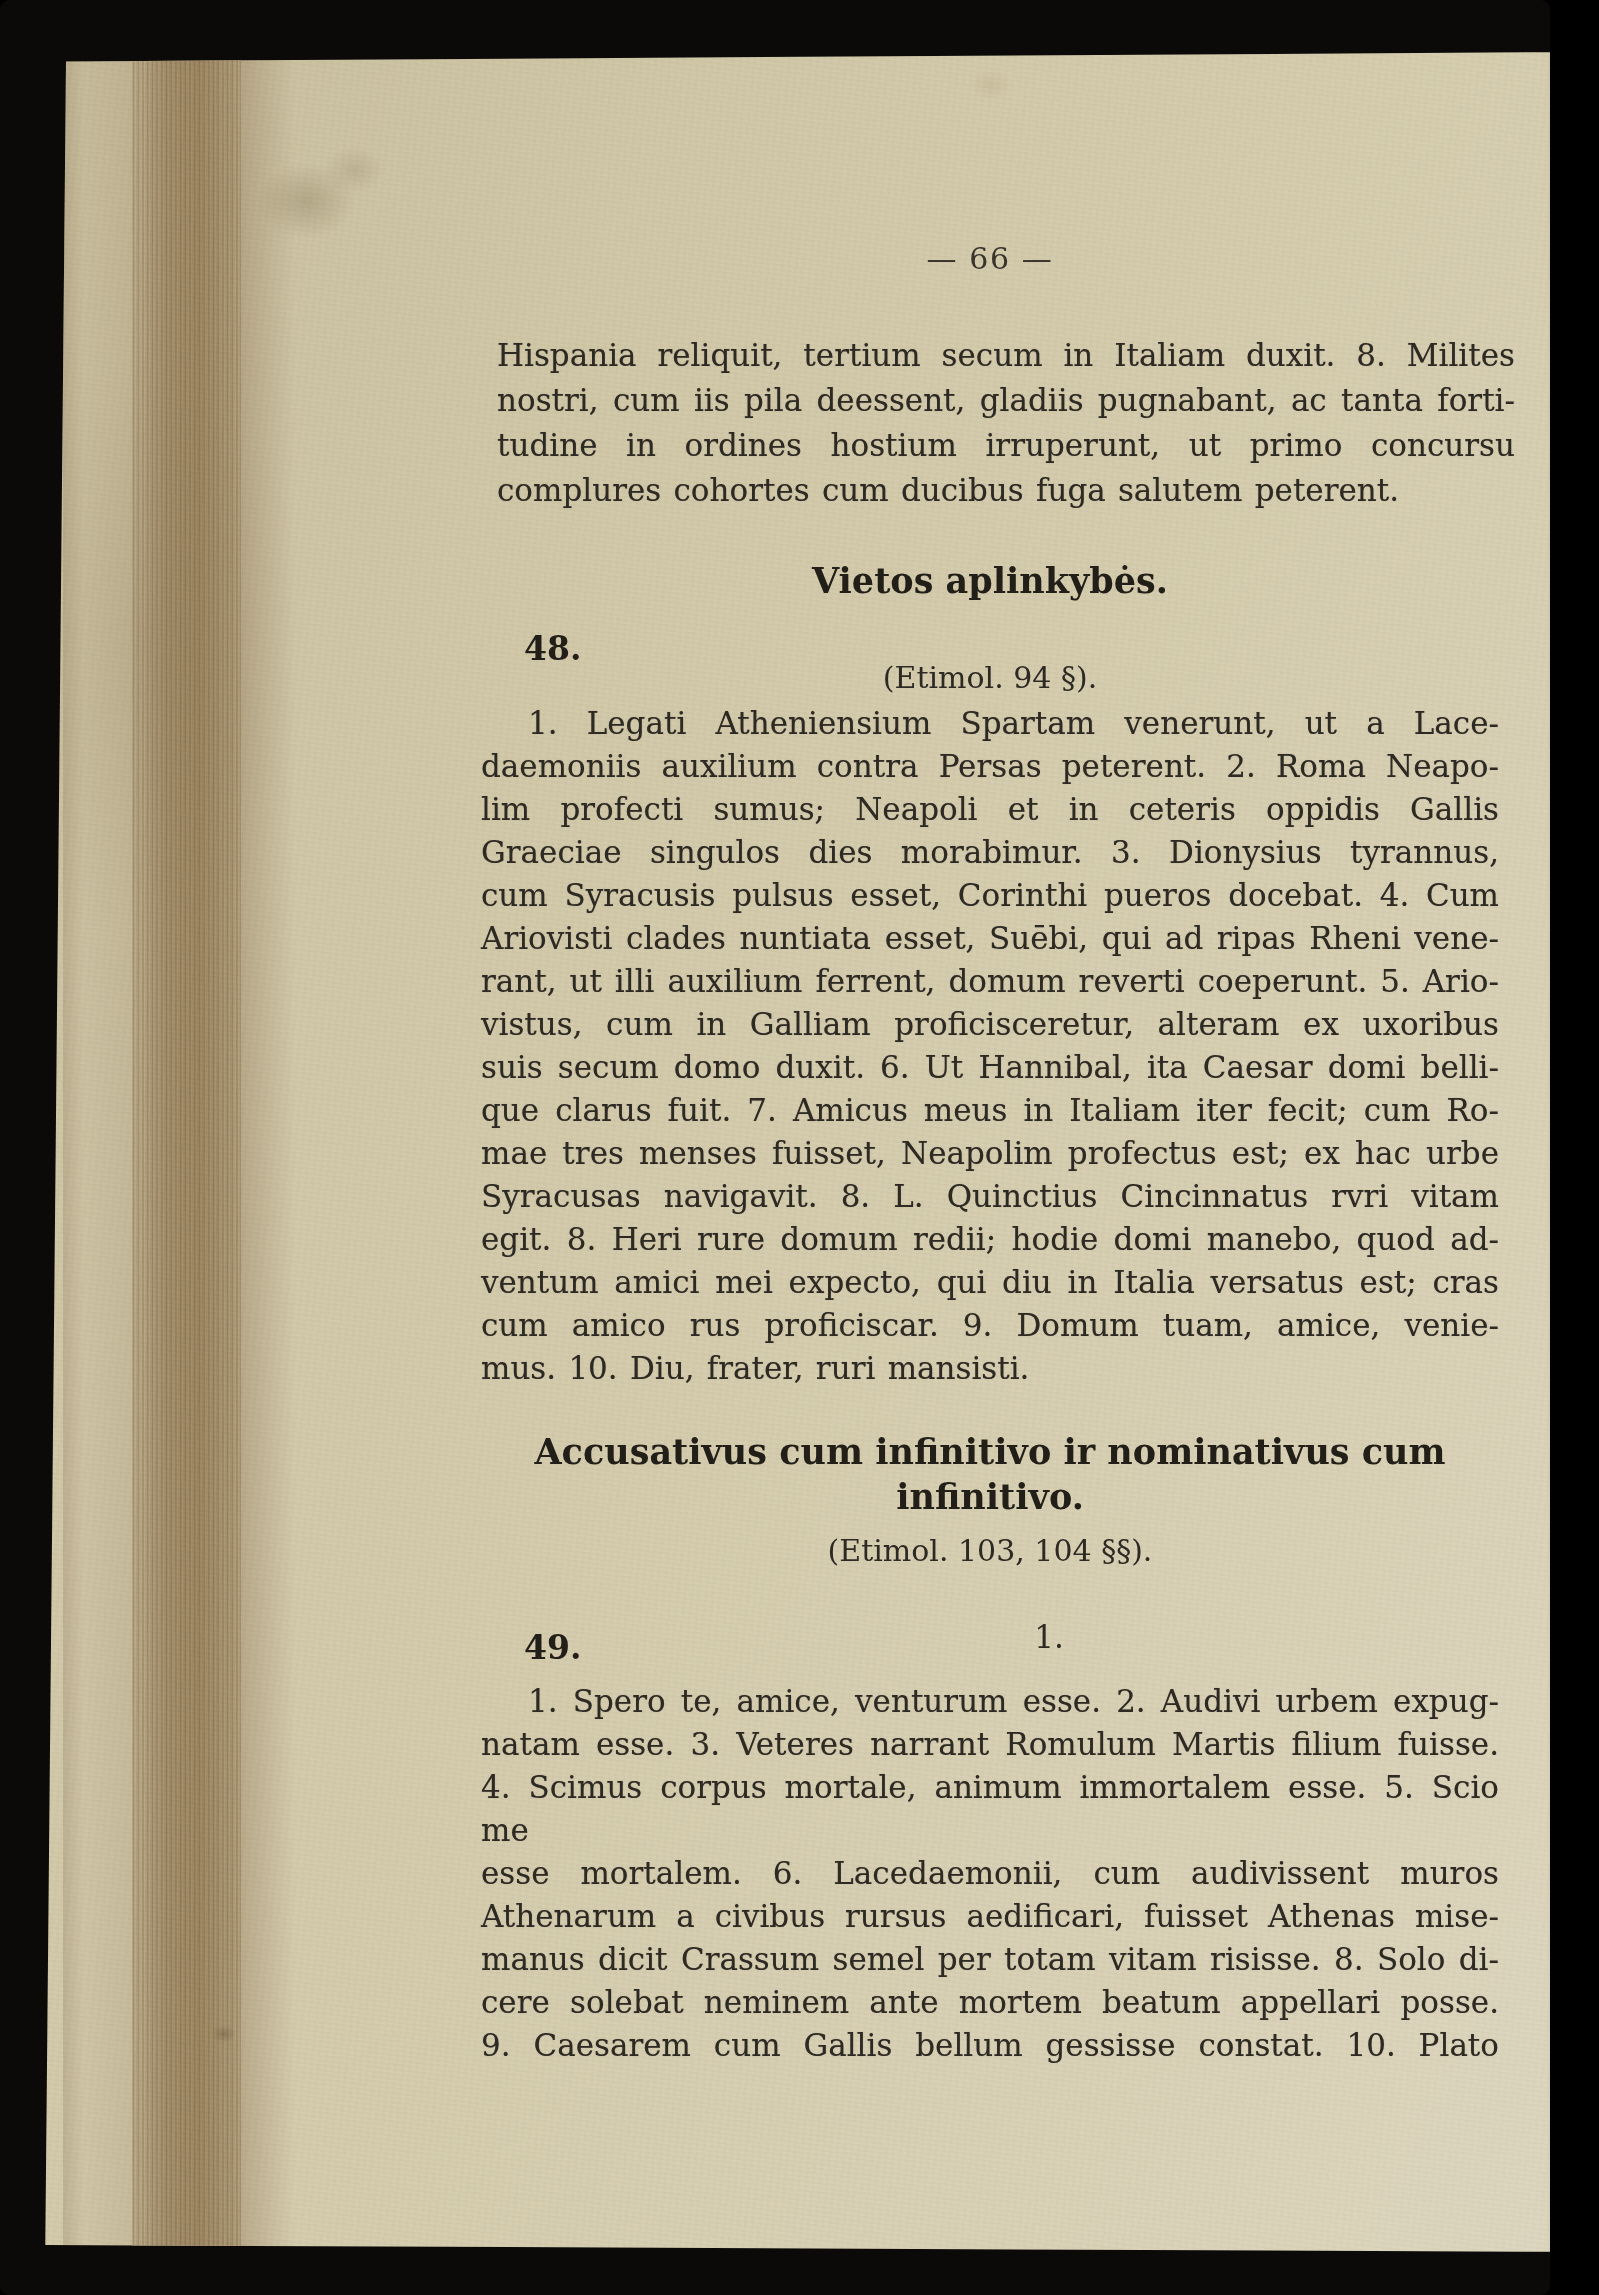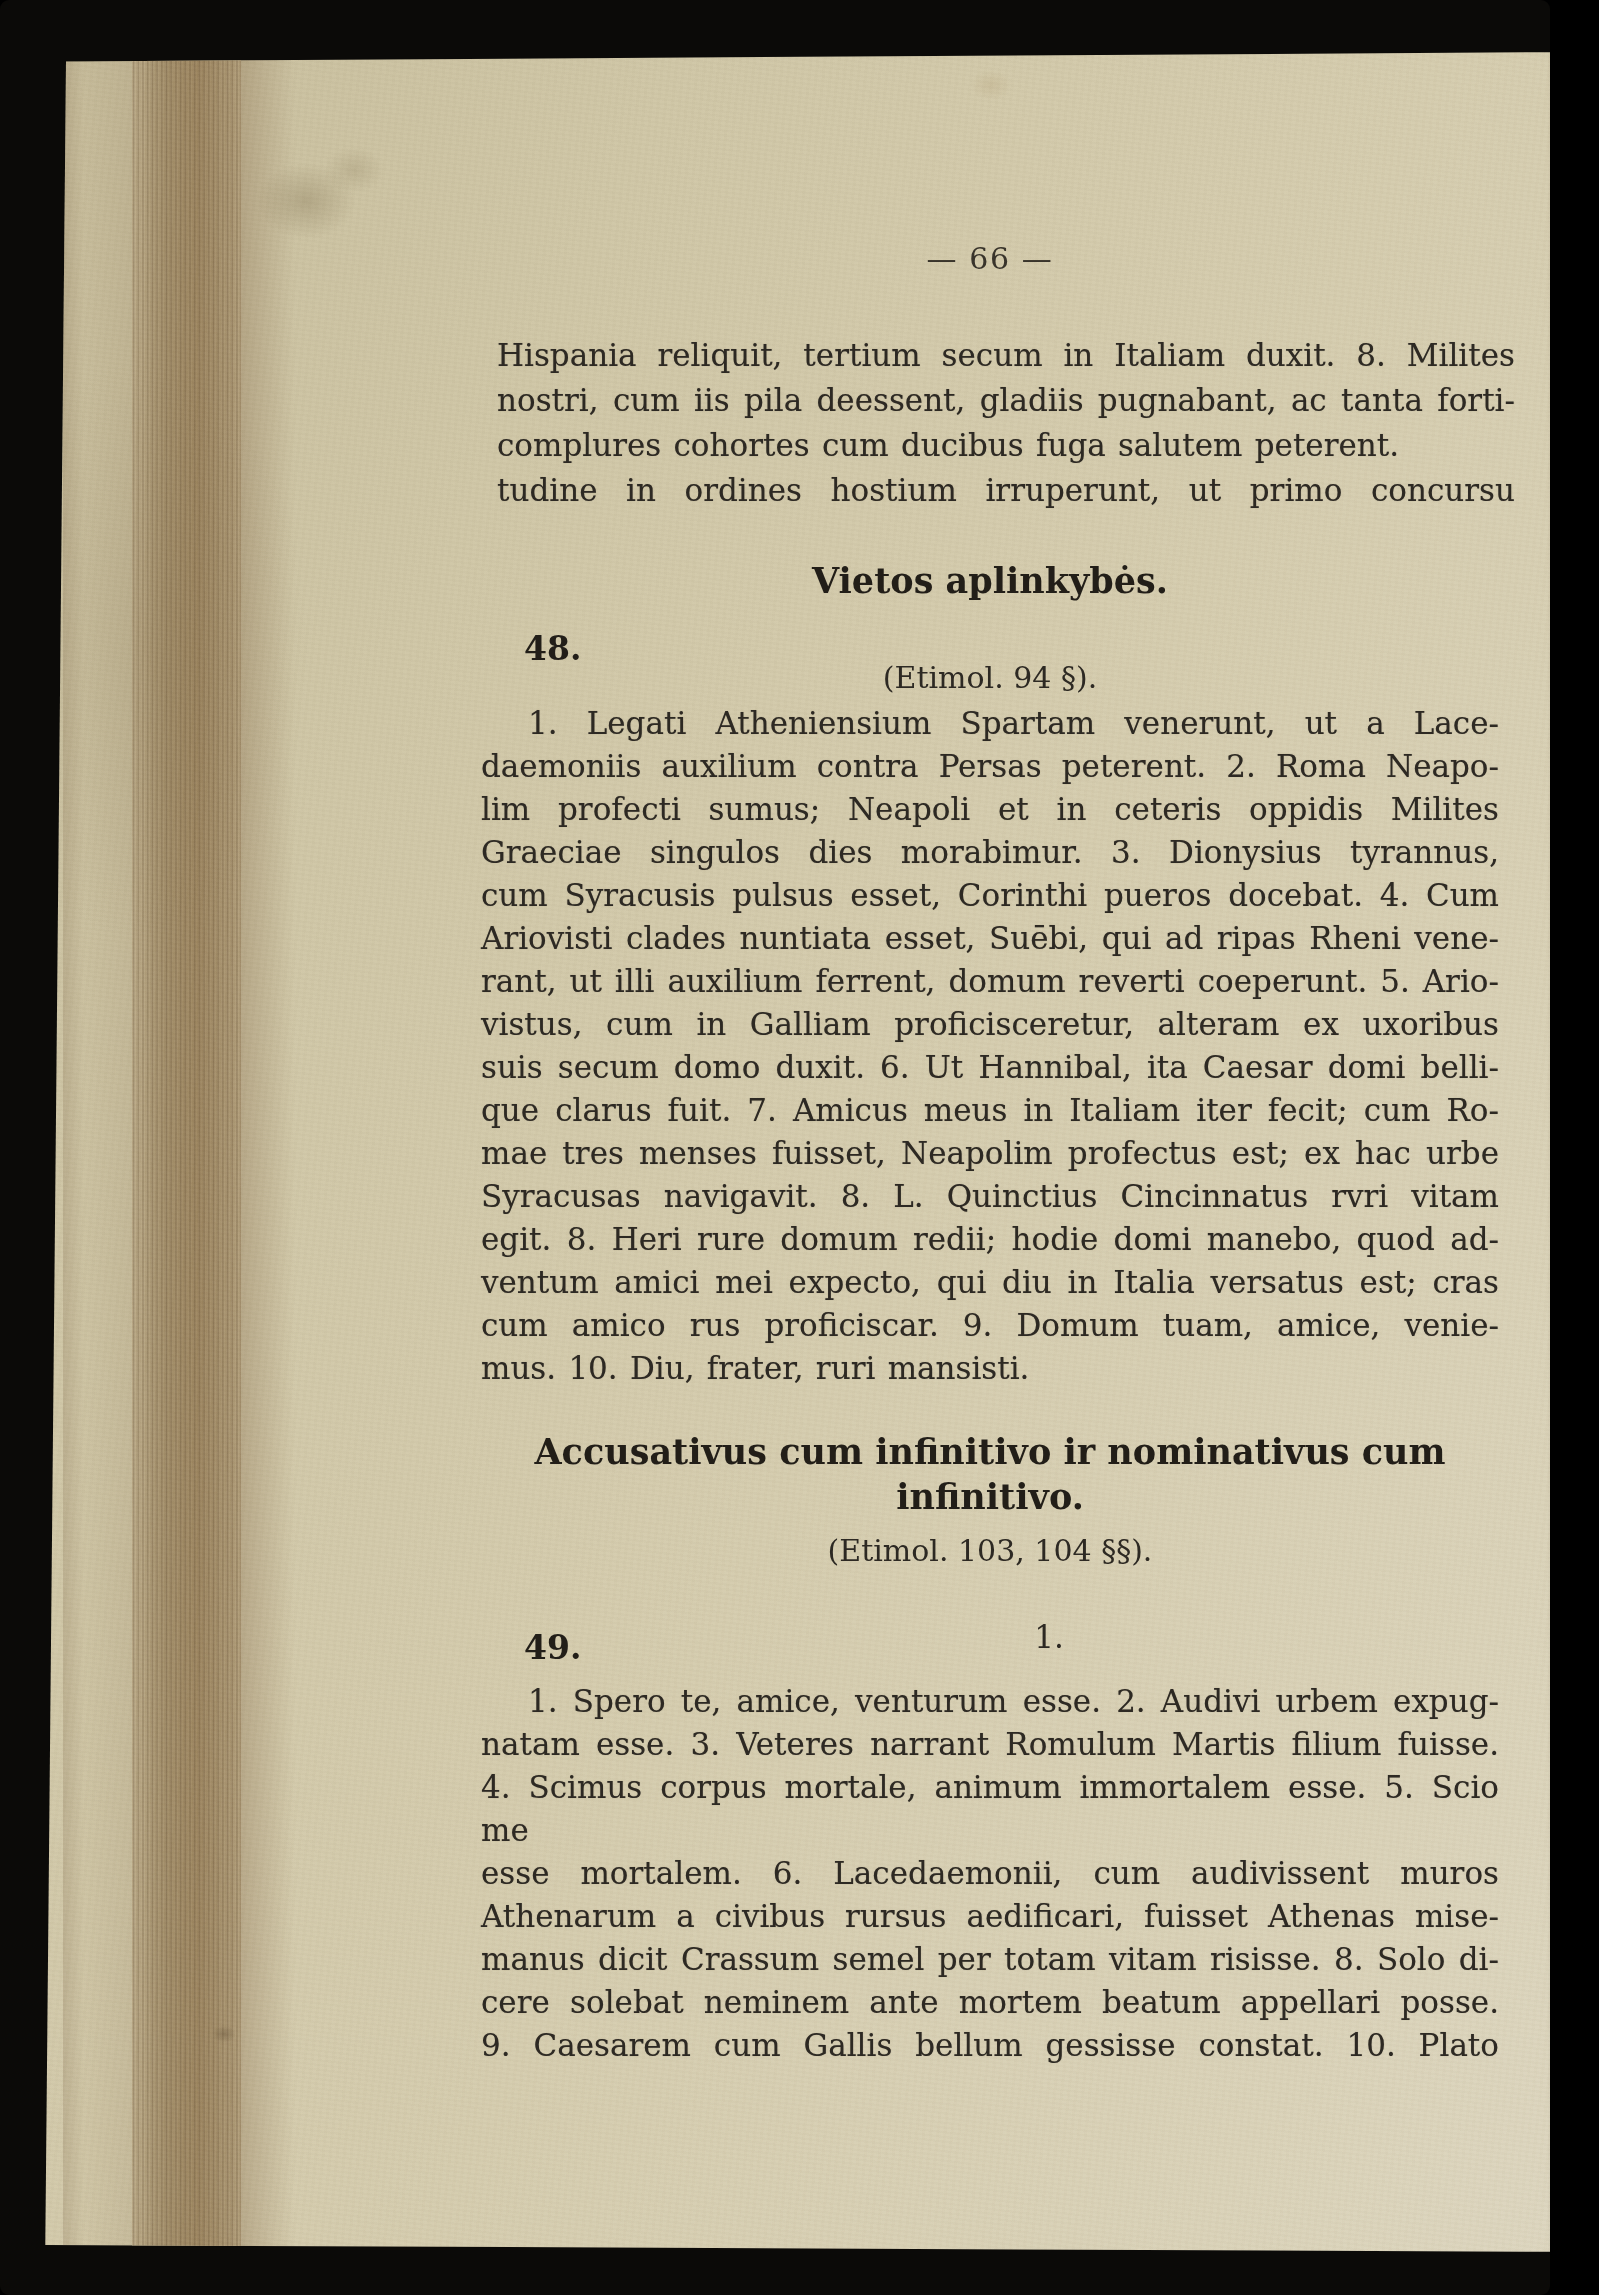--- a/index.html
+++ b/index.html
@@ -80,35 +80,35 @@
     <div class="fore-edge-fade"></div>
     <div class="right-edge"></div>
     <div class="grain"></div>
     <div class="stains"></div>
 
     <div class="txt pagenum">— 66 —</div>
 
     <div class="txt bodytext para1">
         <div class="tline">Hispania reliquit, tertium secum in Italiam duxit. 8. Milites</div>
         <div class="tline">nostri, cum iis pila deessent, gladiis pugnabant, ac tanta forti-</div>
+        <div class="tline">tudine in ordines hostium irruperunt, ut primo concursu</div>
         <div class="tline tline-last">complures cohortes cum ducibus fuga salutem peterent.</div>
-        <div class="tline">tudine in ordines hostium irruperunt, ut primo concursu</div>
       </div>
 
     <div class="txt h48">Vietos aplinkybės.</div>
 
     <div class="txt secrow row48">
       <div class="sec-num">48.</div>
       <div class="sec-ref">(Etimol. 94 §).</div>
     </div>
 
     <div class="txt bodytext body48">
         <div class="tline tline-indent">1. Legati Atheniensium Spartam venerunt, ut a Lace-</div>
         <div class="tline">daemoniis auxilium contra Persas peterent. 2. Roma Neapo-</div>
-        <div class="tline">lim profecti sumus; Neapoli et in ceteris oppidis Milites</div>
+        <div class="tline">lim profecti sumus; Neapoli et in ceteris oppidis Gallis</div>
         <div class="tline">Graeciae singulos dies morabimur. 3. Dionysius tyrannus,</div>
         <div class="tline">cum Syracusis pulsus esset, Corinthi pueros docebat. 4. Cum</div>
         <div class="tline">Ariovisti clades nuntiata esset, Suēbi, qui ad ripas Rheni vene-</div>
         <div class="tline">rant, ut illi auxilium ferrent, domum reverti coeperunt. 5. Ario-</div>
         <div class="tline">vistus, cum in Galliam proficisceretur, alteram ex uxoribus</div>
         <div class="tline">suis secum domo duxit. 6. Ut Hannibal, ita Caesar domi belli-</div>
         <div class="tline">que clarus fuit. 7. Amicus meus in Italiam iter fecit; cum Ro-</div>
         <div class="tline">mae tres menses fuisset, Neapolim profectus est; ex hac urbe</div>
         <div class="tline">Syracusas navigavit. 8. L. Quinctius Cincinnatus rvri vitam</div>
         <div class="tline">egit. 8. Heri rure domum redii; hodie domi manebo, quod ad-</div>

